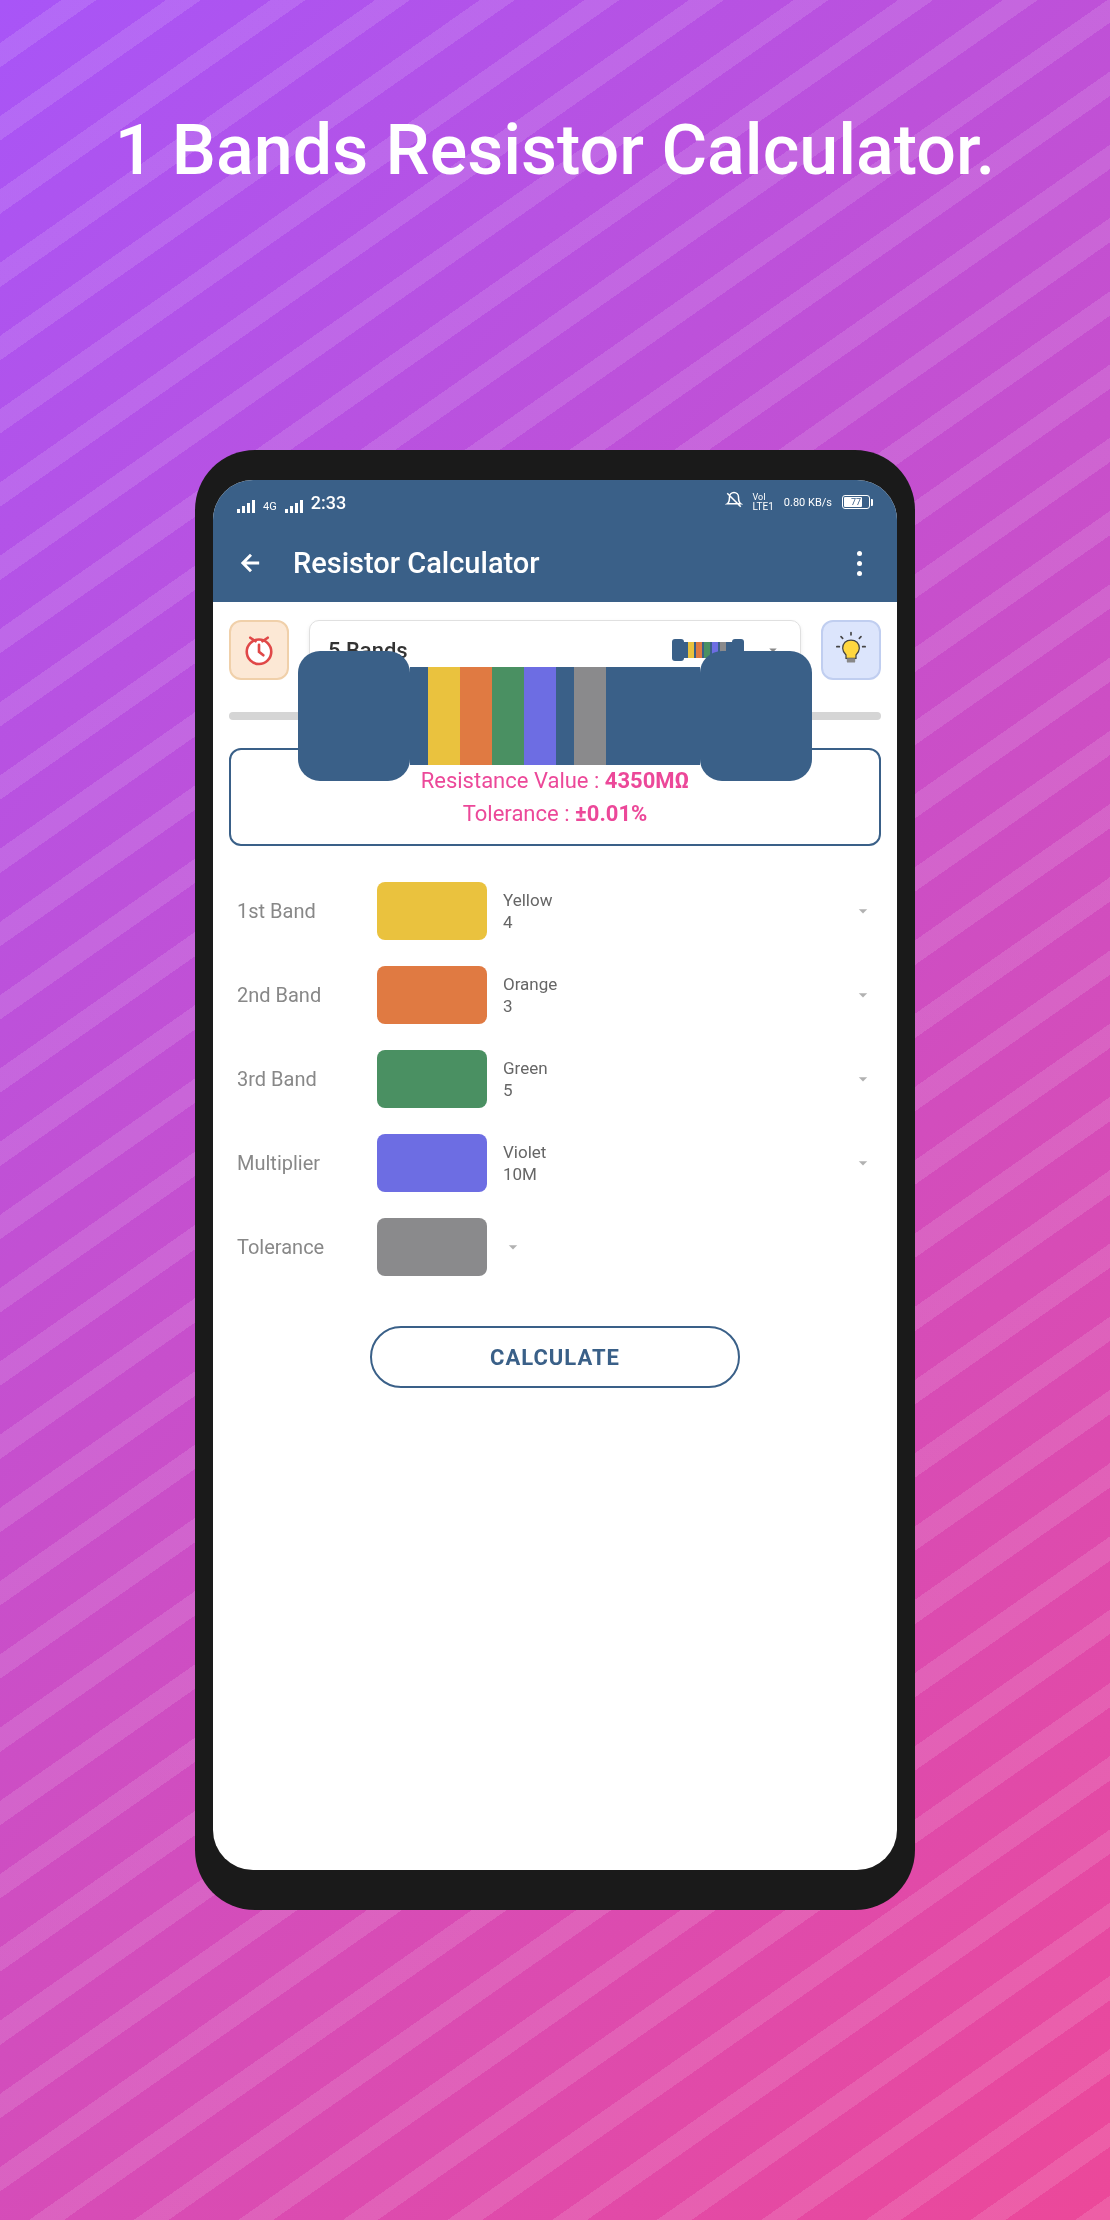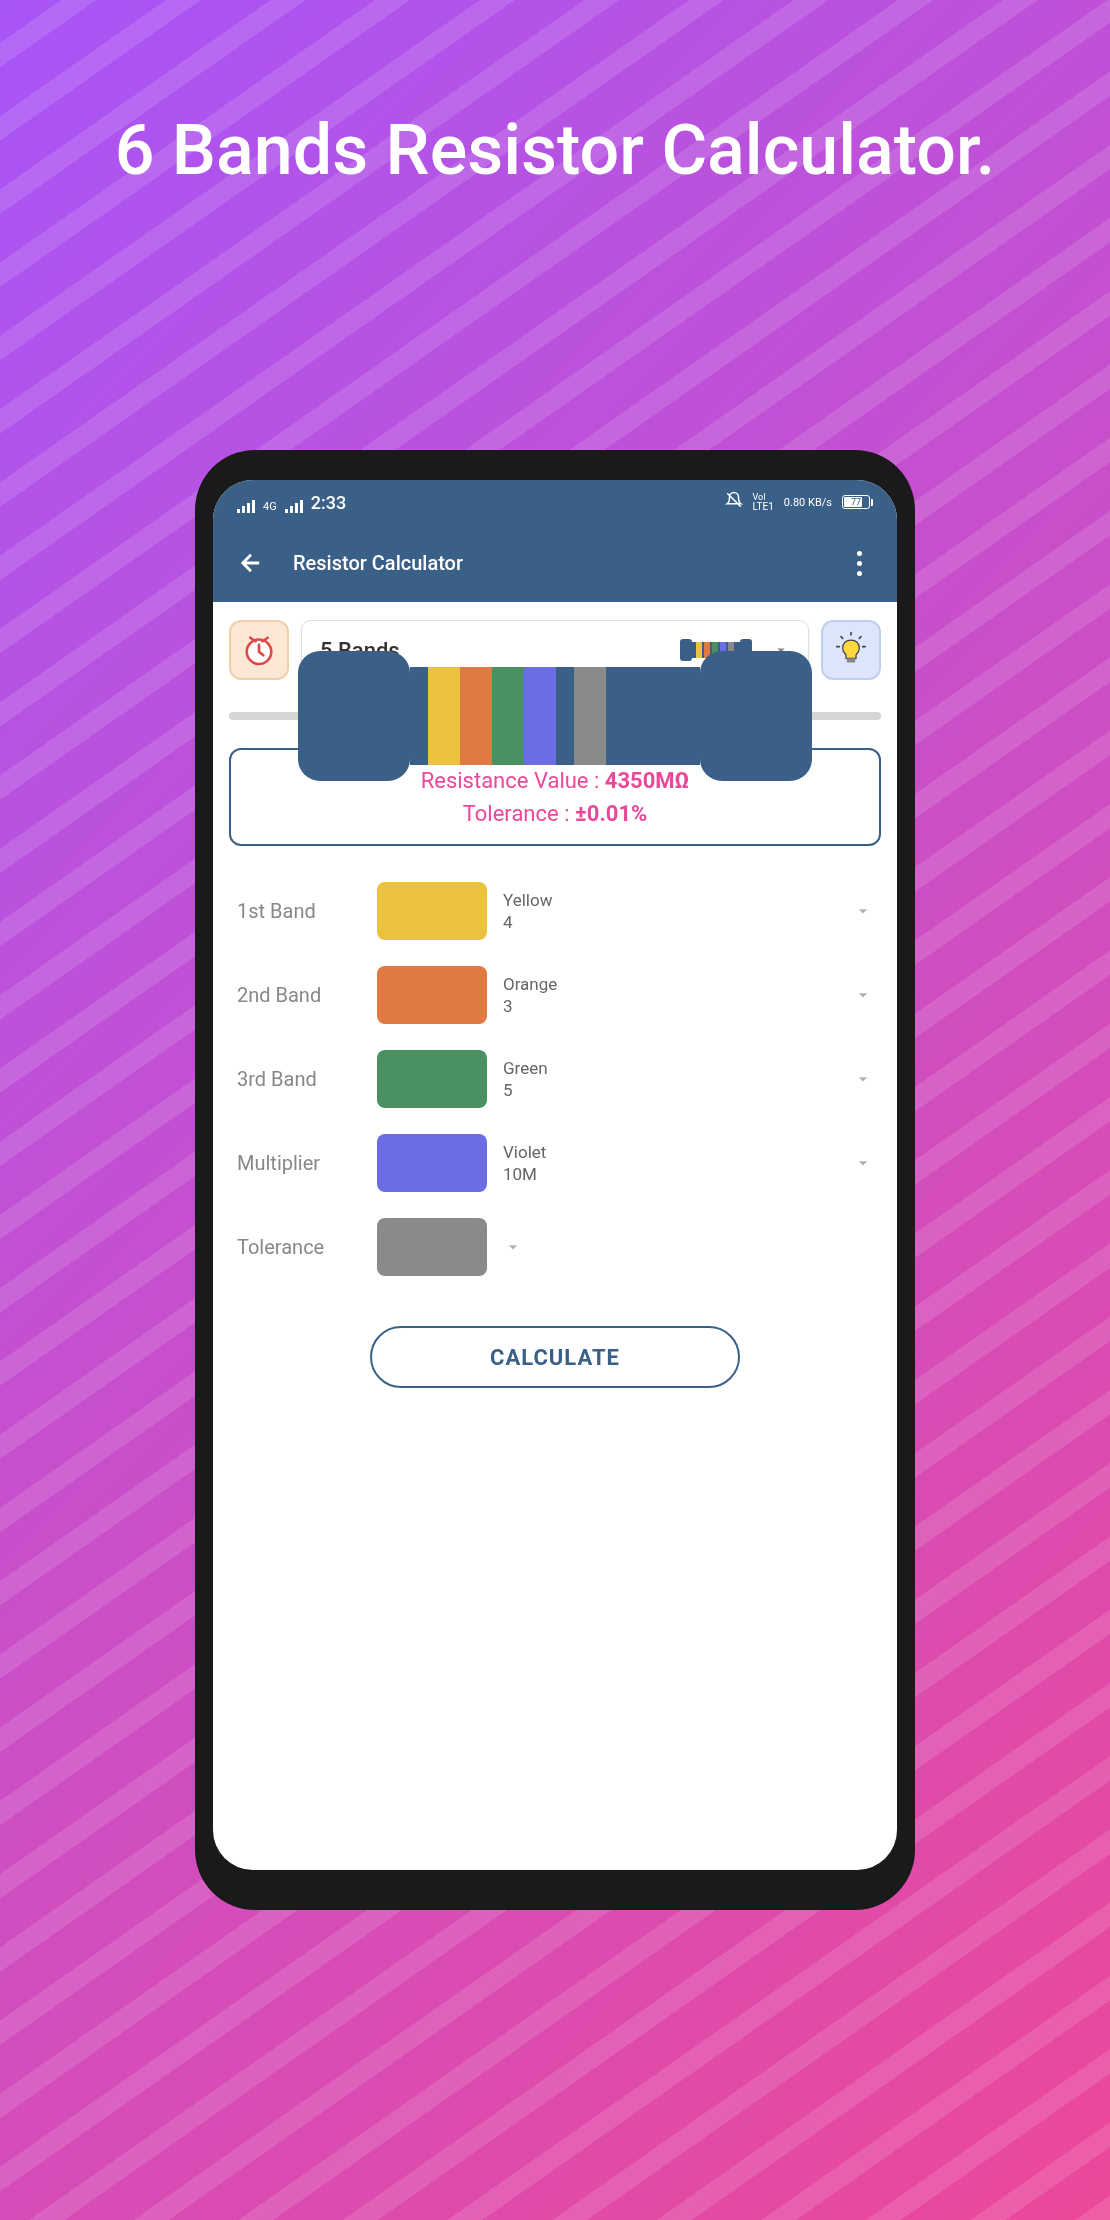--- a/index.html
+++ b/index.html
@@ -7,25 +7,25 @@
 .bg-stripes{position:absolute;inset:0;background:repeating-linear-gradient(-35deg,rgba(255,255,255,0.12) 0px,rgba(255,255,255,0.12) 20px,transparent 20px,transparent 60px)}
 .promo-title{position:absolute;top:110px;left:0;right:0;text-align:center;color:#fff;font-size:70px;font-weight:500;line-height:1.15}
 .phone{position:absolute;top:450px;left:50%;transform:translateX(-50%);width:720px;height:1460px;background:#1a1a1a;border-radius:60px;padding:30px 18px 40px}
 .screen{width:100%;height:100%;background:#fff;border-radius:40px;overflow:hidden;position:relative}
 .status-bar{height:44px;background:#3a6088;display:flex;align-items:center;justify-content:space-between;padding:0 24px;color:#fff;font-size:16px}
 .status-left{display:flex;align-items:flex-end;gap:8px}
 .status-right{display:flex;align-items:center;gap:10px}
 .app-bar{height:78px;background:#3a6088;display:flex;align-items:center;padding:0 20px;color:#fff}
 .back-btn{width:36px;height:36px;display:flex;align-items:center;justify-content:center;cursor:pointer}
 .back-btn svg{width:28px;height:28px}
-.app-title{font-size:20px;font-weight:500;margin-left:24px;flex:1}
+.app-title{font-size:29px;font-weight:500;margin-left:24px;flex:1}
 .menu-btn{width:36px;height:36px;display:flex;align-items:center;justify-content:center;cursor:pointer}
 .menu-dots{display:flex;flex-direction:column;gap:5px}
 .menu-dots span{width:5px;height:5px;background:#fff;border-radius:50%}
-.controls-row{display:flex;align-items:center;padding:18px 16px;gap:12px}
+.controls-row{display:flex;align-items:center;padding:18px 16px;gap:20px}
 .icon-btn{width:60px;height:60px;border-radius:12px;display:flex;align-items:center;justify-content:center;cursor:pointer}
 .history-btn{background:#fce8d5;border:2px solid #f0d0aa}
 .hint-btn{background:#dce5fc;border:2px solid #c0cef0}
 .bands-select{flex:1;height:60px;background:#fff;border:1px solid #e0e0e0;border-radius:10px;display:flex;align-items:center;padding:0 18px;box-shadow:0 2px 4px rgba(0,0,0,0.08);cursor:pointer}
 .bands-select-label{font-size:22px;color:#333;font-weight:500}
 .mini-resistor{margin-left:auto;margin-right:20px;width:72px;height:22px;position:relative}
 .mini-body{position:absolute;left:8px;right:8px;top:3px;bottom:3px;background:#3a6088;border-radius:4px}
 .mini-cap{position:absolute;top:0;bottom:0;width:12px;background:#3a6088;border-radius:3px}
 .mini-cap.l{left:0}.mini-cap.r{right:0}
 .mini-bands{position:absolute;left:16px;top:3px;bottom:3px;display:flex;gap:2px}
@@ -56,21 +56,21 @@
 .signal-bars span{width:3px;background:#fff}
 .battery-icon{display:inline-flex;align-items:center}
 .battery-body{width:28px;height:14px;border:1.5px solid #fff;border-radius:3px;position:relative}
 .battery-fill{position:absolute;left:1px;top:1px;bottom:1px;width:70%;background:#fff;border-radius:1px}
 .battery-tip{width:2px;height:7px;background:#fff;margin-left:1px;border-radius:0 1px 1px 0}
 </style>
 </head>
 <body>
 
 <div class="bg-stripes"></div>
-<div class="promo-title">6 Bands Resistor Calculator.</div>
+<div class="promo-title">1 Bands Resistor Calculator.</div>
 
 <div class="phone">
 <div class="screen">
 
 <div class="status-bar">
   <div class="status-left">
     <span class="signal-bars">
             <span style="height:4px"></span>
             <span style="height:7px"></span>
             <span style="height:10px"></span>

